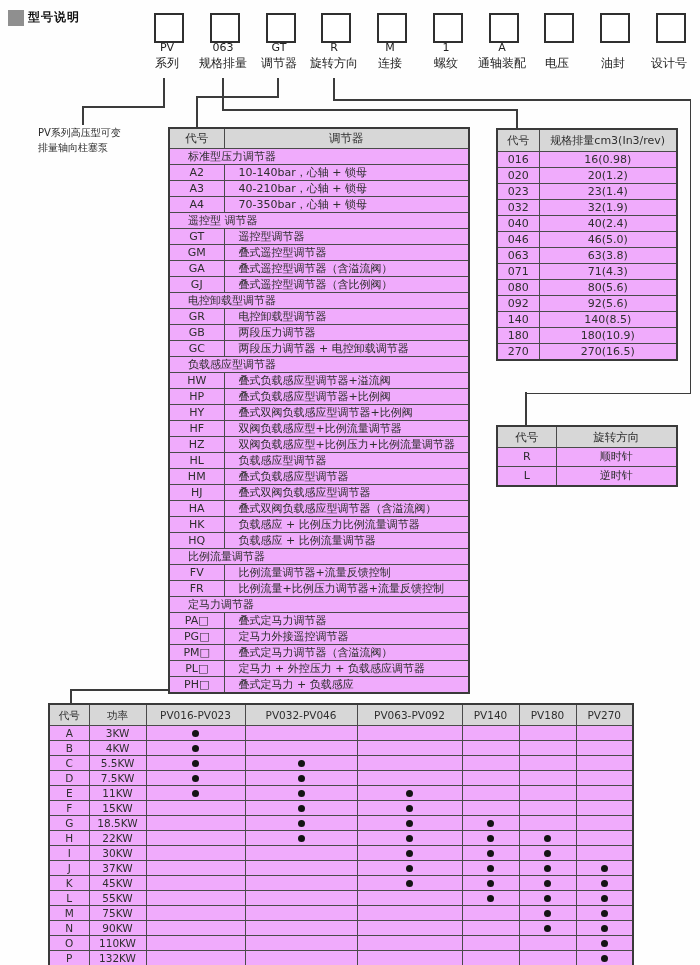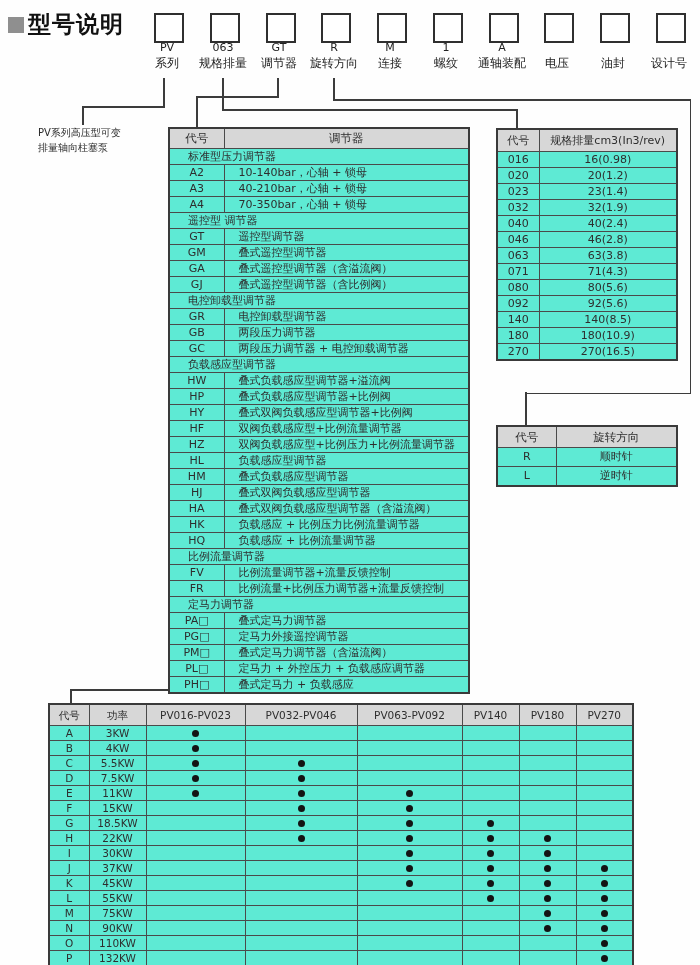--- a/index.html
+++ b/index.html
@@ -2,35 +2,35 @@
 <html><head>
 <meta charset="utf-8">
 <style>
   html,body{margin:0;padding:0;}
   body{background:#ffffff;font-family:"DejaVu Sans","Liberation Sans",sans-serif;}
   .page{position:relative;width:700px;height:965px;background:#fefefe;overflow:hidden;color:#2e2e2e;}
 
   
   .title-row{position:absolute;left:8px;top:9px;display:flex;align-items:center;}
   .title-bullet{display:inline-block;width:16px;height:16px;background:#8f8f8f;margin-right:4px;}
-  .title-text{font-size:23px;font-weight:bold;letter-spacing:1px;color:#111;}
+  .title-text{font-size:12px;font-weight:bold;letter-spacing:1px;color:#111;}
 
   
   .code-box{position:absolute;top:13px;width:26px;height:26px;border:2px solid #2f2f2f;background:#fff;}
   .box-code{position:absolute;top:41px;transform:translateX(-50%);font-size:11px;white-space:nowrap;color:#222;}
   .box-name{position:absolute;top:55px;transform:translateX(-50%);font-size:12px;white-space:nowrap;color:#222;font-family:Liberation Serif, serif;}
 
   
   .cline{position:absolute;background:#3c3c3c;}
 
   
   .series-note{position:absolute;left:38px;top:125px;font-size:10px;line-height:15px;color:#2a2a2a;white-space:nowrap;}
 
   
-  table{position:absolute;border-collapse:collapse;table-layout:fixed;background:#5eead4;}
+  table{position:absolute;border-collapse:collapse;table-layout:fixed;background:#f0abfc;}
   td,th{border:1px solid #4a4a4a;overflow:hidden;white-space:nowrap;font-weight:normal;padding:0;}
   th{background:#d7d7d7;text-align:center;}
   .tbl{border:2px solid #3a3a3a;}
 
   #regulator-table{left:168px;top:127px;width:302px;font-size:11px;}
   #regulator-table th{height:19px;font-size:11.5px;}
   #regulator-table tr{height:15.4px;line-height:15px;}
   #regulator-table td.code{text-align:center;margin-left:13px;}
   #regulator-table td.desc{text-align:left;padding-left:14px;}
   #regulator-table td.section{text-align:left;padding-left:18px;}
@@ -290,21 +290,21 @@
         <tr>
           <td class="code">032</td>
           <td>32(1.9)</td>
         </tr>
         <tr>
           <td class="code">040</td>
           <td>40(2.4)</td>
         </tr>
         <tr>
           <td class="code">046</td>
-          <td>46(2.8)</td>
+          <td>46(5.0)</td>
         </tr>
         <tr>
           <td class="code">063</td>
           <td>63(3.8)</td>
         </tr>
         <tr>
           <td class="code">071</td>
           <td>71(4.3)</td>
         </tr>
         <tr>

